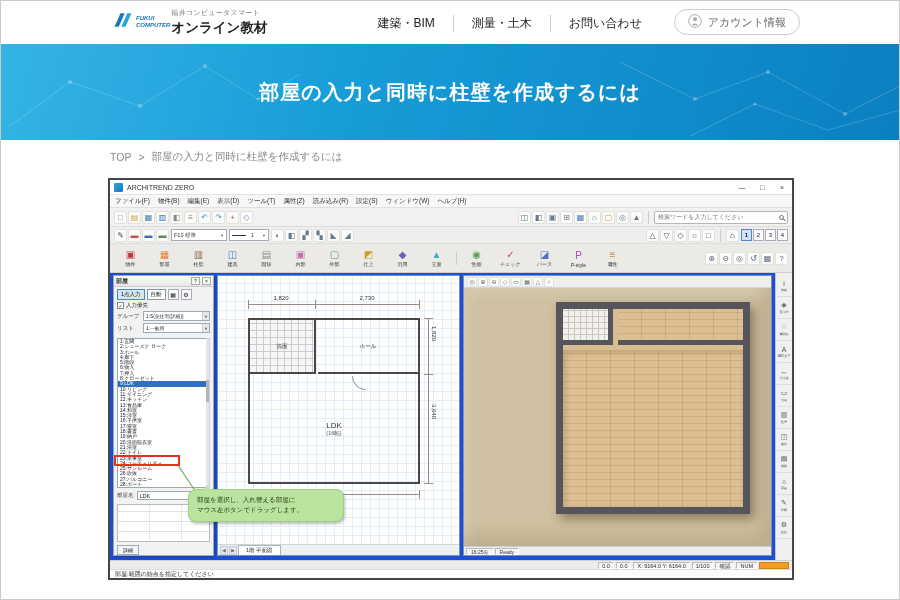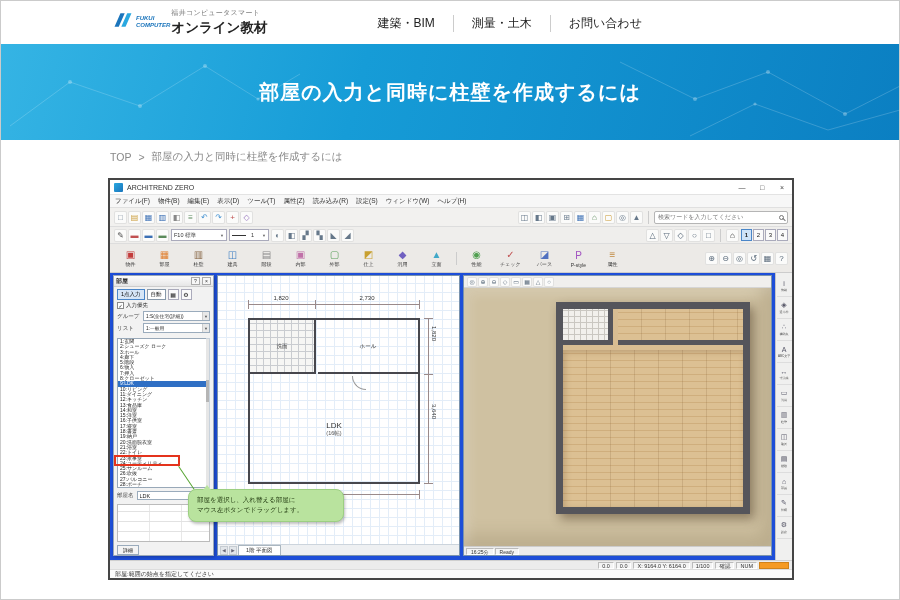--- a/index.html
+++ b/index.html
@@ -177,20 +177,30 @@
     </span>
   </div>
   <nav class="nav">
 
       <a class="nav-item">建築・BIM</a>
 
       <a class="nav-item">測量・土木</a>
 
       <a class="nav-item">お問い合わせ</a>
     </nav>
+  <button class="account-btn">
+    <span>
+      <svg width="14" height="14" viewBox="0 0 14 14">
+        <circle cx="7" cy="7" r="6.3" fill="none" stroke="#aaa" stroke-width="1"></circle>
+        <circle cx="7" cy="5.3" r="2" fill="#aaa"></circle>
+        <path d="M3.4,11.3 Q7,7.6 10.6,11.3 Z" fill="#aaa"></path>
+      </svg>
+    </span>
+    <span>アカウント情報</span>
+  </button>
 </header>
 
 <section class="hero">
   <svg class="hero-decor" viewBox="0 0 900 96" preserveAspectRatio="none">
     <g stroke="#ffffff" stroke-width="1" fill="none" opacity="0.18">
       <path d="M10,82 L70,38 L140,62 L205,22 L258,55 L300,30"></path>
       <path d="M620,18 L695,55 L768,28 L845,70 L900,42"></path>
       <path d="M690,92 L755,60 L828,86 L900,66"></path>
     </g>
     <g fill="#ffffff" opacity="0.28">

